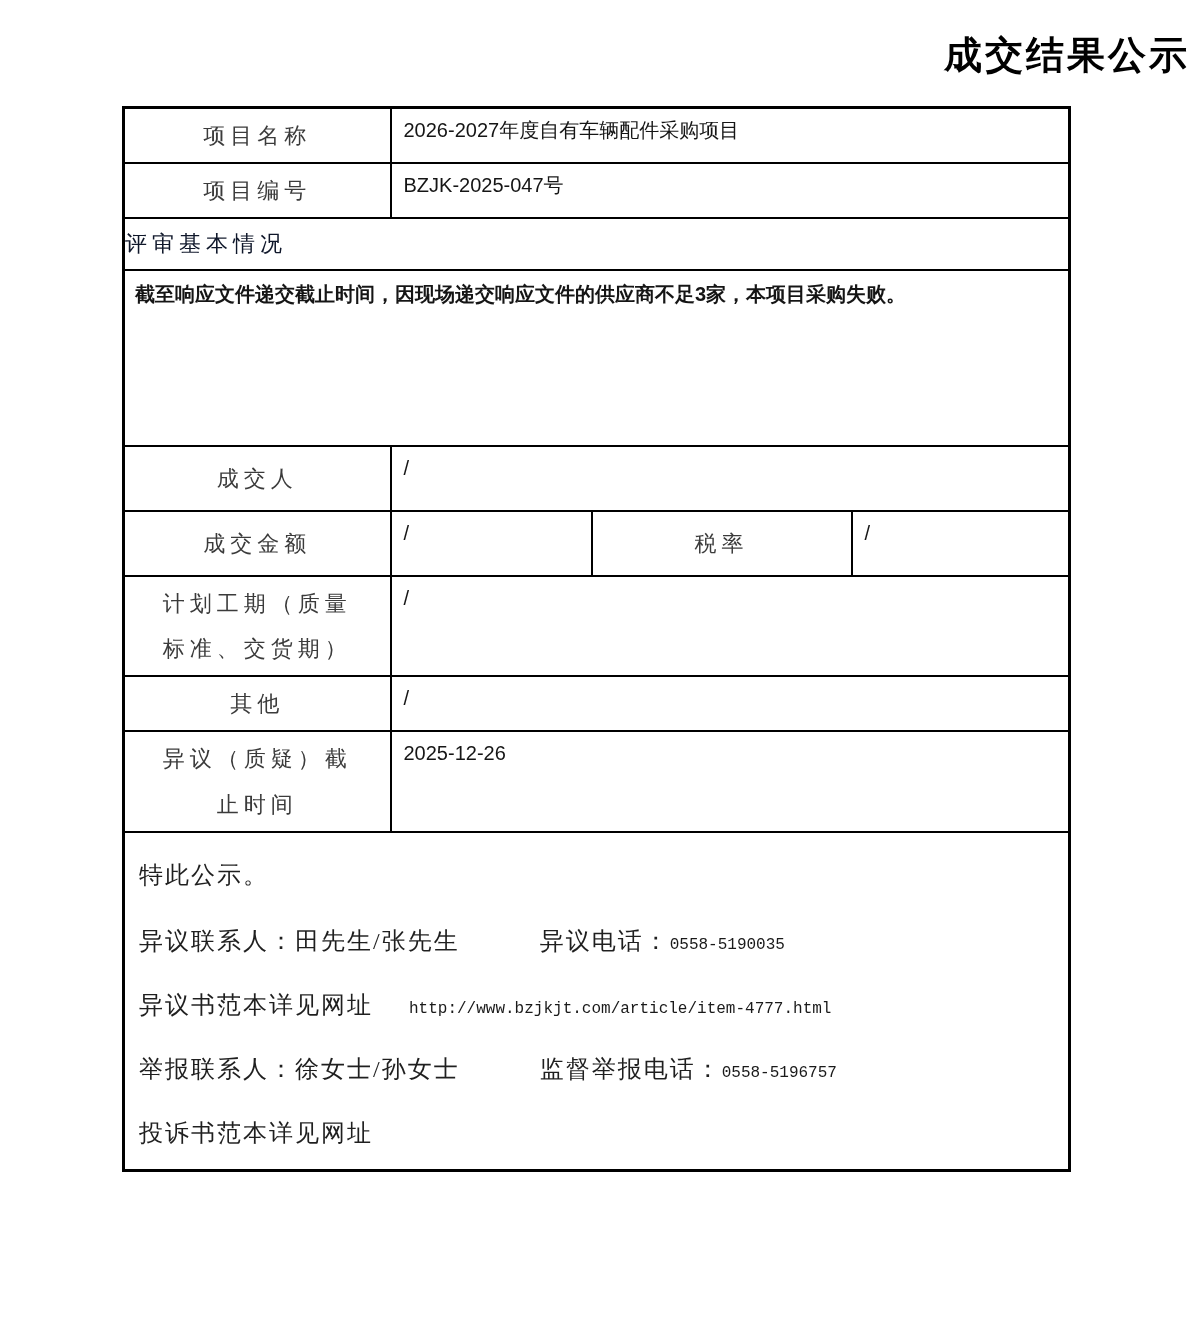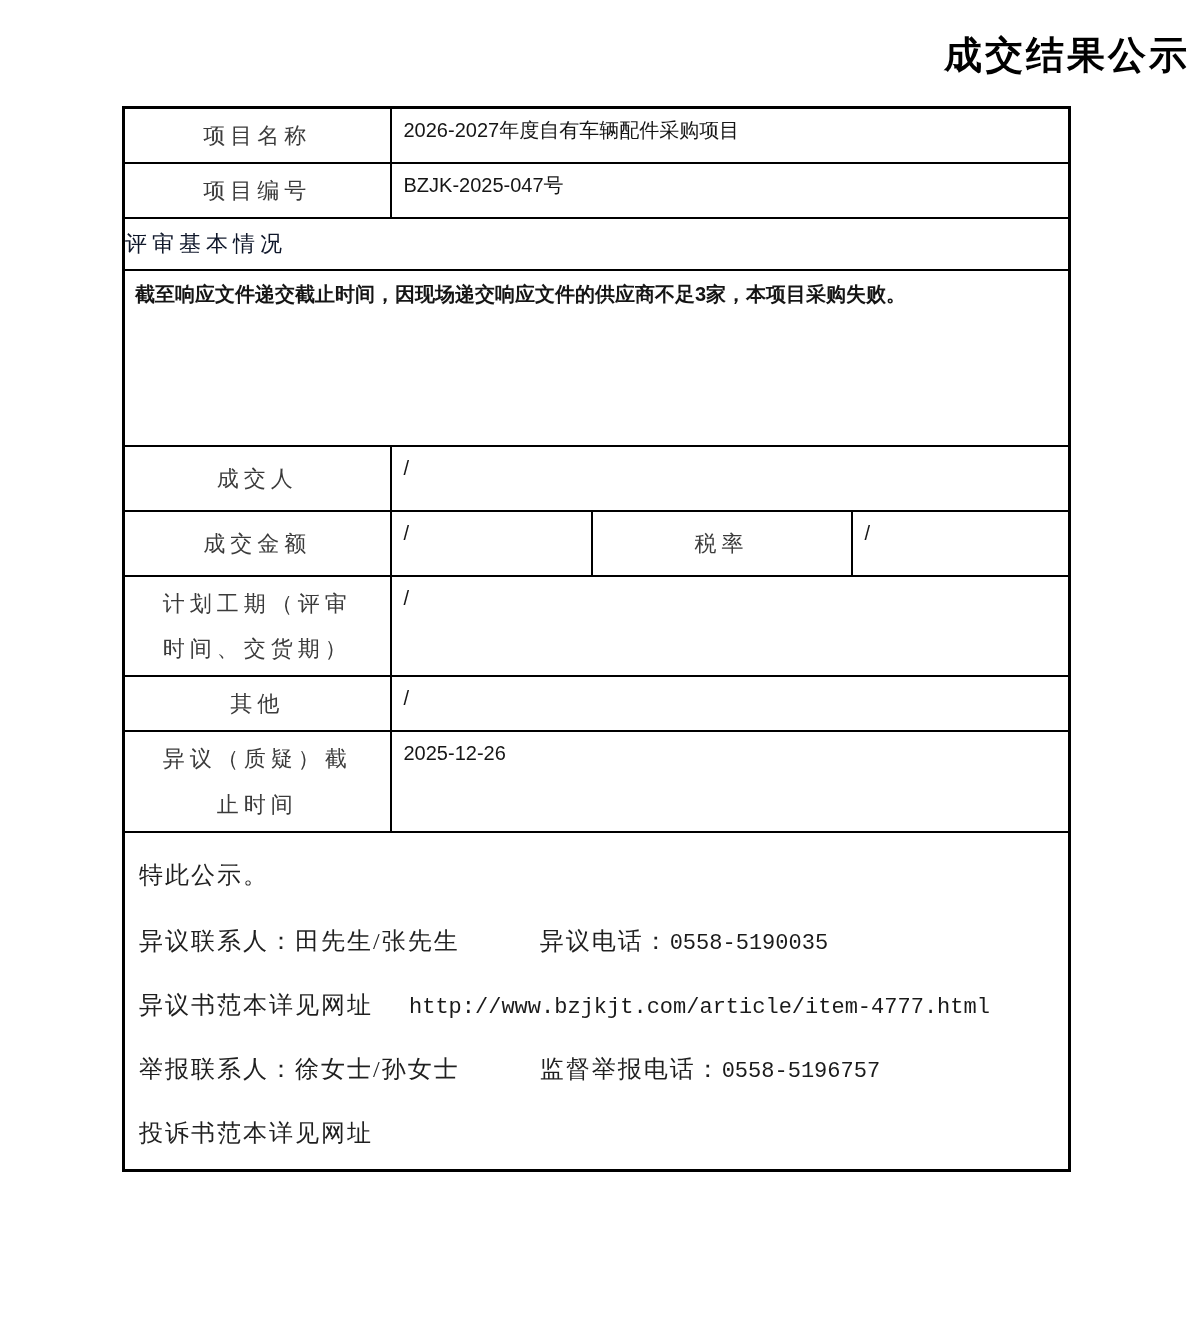--- a/index.html
+++ b/index.html
@@ -80,21 +80,21 @@
     letter-spacing: 2px;
     font-family: "Liberation Serif", "DejaVu Serif", serif;
   }
   .f-notice { margin-bottom: 34px; }
   .f-line   { margin-bottom: 32px; white-space: nowrap; }
   .f-line:last-child { margin-bottom: 0; }
   .gap-a { margin-left: 80px; }
   .gap-b { margin-left: 36px; }
   .mono {
     font-family: "Liberation Mono", "DejaVu Sans Mono", monospace;
-    font-size: 22px;
+    font-size: 16px;
     letter-spacing: 0;
     color: #1a1a1a;
   }
   
   tr.r-std   td { height: 53px; }
   tr.r-basic td { height: 52px; }
   tr.r-body  td { height: 176px; }
   tr.r-deal  td { height: 65px; }
   tr.r-plan  td { height: 95px; }
   tr.r-obj   td { height: 93px; }
@@ -131,21 +131,21 @@
       <td class="lbl">成交人</td>
       <td class="val" colspan="3">/</td>
     </tr>
     <tr class="r-deal">
       <td class="lbl">成交金额</td>
       <td class="val">/</td>
       <td class="lbl">税率</td>
       <td class="val">/</td>
     </tr>
     <tr class="r-plan">
-      <td class="lbl">计划工期（评审时间、交货期）</td>
+      <td class="lbl">计划工期（质量标准、交货期）</td>
       <td class="val" colspan="3">/</td>
     </tr>
     <tr class="r-std">
       <td class="lbl">其他</td>
       <td class="val" colspan="3">/</td>
     </tr>
     <tr class="r-obj">
       <td class="lbl">异议（质疑）截止时间</td>
       <td class="val" colspan="3">2025-12-26</td>
     </tr>

